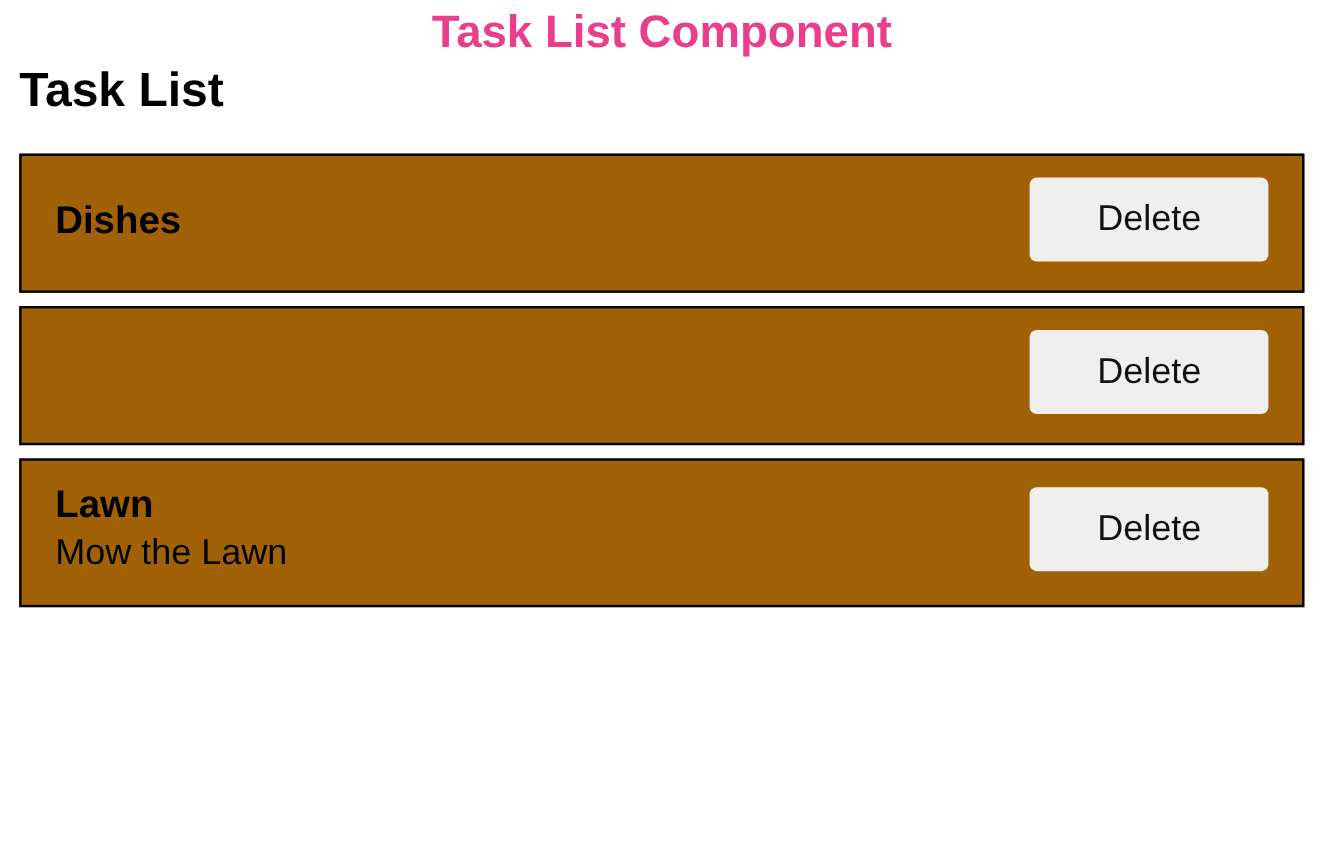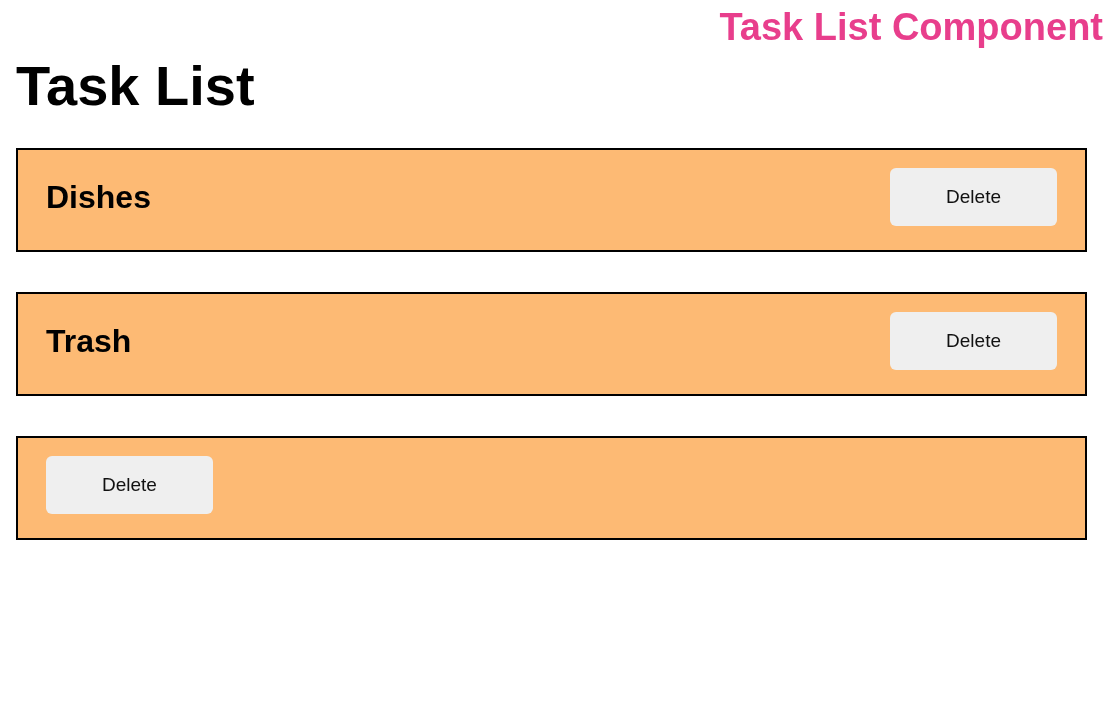--- a/index.html
+++ b/index.html
@@ -7,43 +7,43 @@
     }
     body {
       font-family: Arial, Helvetica, sans-serif;
       margin: 0;
       padding: 0;
       background: #fff;
       width: 1103px;
       height: 721px;
     }
     .page-title {
-      text-align: right;
+      text-align: center;
       color: #e83e8c;
       font-weight: 700;
       font-size: 38px;
       margin: 6px 0 2px 0;
     }
     .section-title {
-      font-size: 56px;
+      font-size: 40px;
       font-weight: 700;
       color: #000;
       margin: 4px 0 30px 16px;
     }
     .task-list {
       padding: 0 16px;
     }
     .task-card {
       border: 2px solid #000;
       display: flex;
       align-items: center;
       justify-content: space-between;
       padding: 18px 28px 24px 28px;
-      margin-bottom: 40px;
-      background: #fdba74;
+      margin-bottom: 11px;
+      background: #a16207;
     }
     .task-text {
       display: flex;
       flex-direction: column;
     }
     .task-title {
       font-size: 32px;
       font-weight: 700;
       line-height: 1.15;
       color: #000;
@@ -52,21 +52,21 @@
       font-size: 30px;
       font-weight: 400;
       color: #000;
       line-height: 1.3;
       margin-top: 2px;
     }
     .delete-btn {
       background: #efefef;
       border: none;
       border-radius: 6px;
-      font-size: 19px;
+      font-size: 30px;
       color: #111;
       padding: 18px 56px;
       cursor: pointer;
       font-family: inherit;
     }
   </style>
 </head>
 <body>
 
 <h2 class="page-title">Task List Component</h2>
@@ -76,22 +76,25 @@
 
   <div class="task-card">
     <div class="task-text">
       <span class="task-title">Dishes</span>
     </div>
     <button class="delete-btn">Delete</button>
   </div>
 
   <div class="task-card">
     <div class="task-text">
-      <span class="task-title">Trash</span>
     </div>
     <button class="delete-btn">Delete</button>
   </div>
 
   <div class="task-card">
+    <div class="task-text">
+      <span class="task-title">Lawn</span>
+      <span class="task-desc">Mow the Lawn</span>
+    </div>
     <button class="delete-btn">Delete</button>
   </div>
 
 </div>
 
 </body></html>

